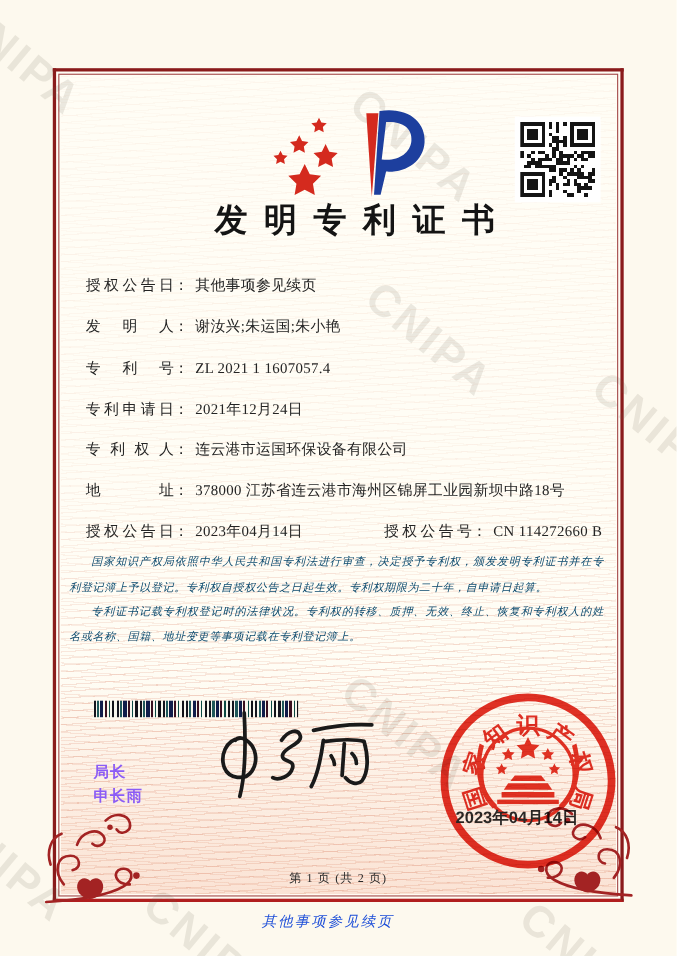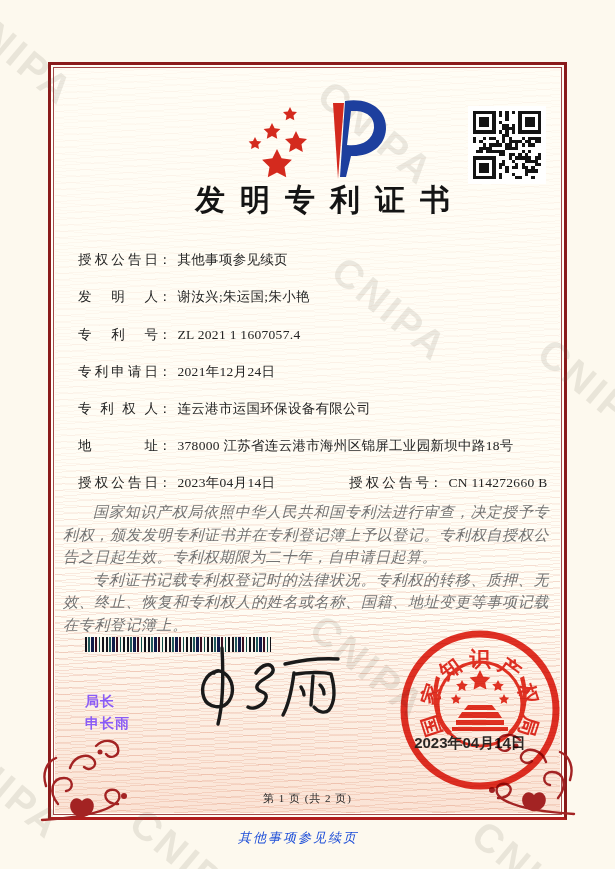--- a/index.html
+++ b/index.html
@@ -65,21 +65,21 @@
     display:inline-block;width:80px;text-align:justify;text-align-last:justify;
     vertical-align:bottom;color:#242424;
   }
   .fcolon{display:inline-block;margin-right:6px;}
   .fvalue{letter-spacing:.3px;}
   .fgroup2{position:absolute;left:227px;top:0;margin-left:44px;}
 
   
   .body-text{
     position:absolute;left:63px;top:501px;width:486px;z-index:2;
-    font-size:15px;line-height:22.5px;color:#737373;
+    font-size:10px;line-height:22.5px;color:#0c4a6e;
     font-style:italic;letter-spacing:.6px;text-align:justify;
   }
   .body-text p{margin:0;text-indent:2em;}
 
   
   .barcode{
     position:absolute;left:85px;top:637px;width:186px;height:15px;z-index:2;
     background:repeating-linear-gradient(90deg,
       #14141e 0 2px,#f8f6ee 2px 3px,#20585a 3px 5px,#f8f6ee 5px 6px,
       #101c4a 6px 9px,#f8f6ee 9px 10px,#3a1020 10px 12px,#f8f6ee 12px 14px,

